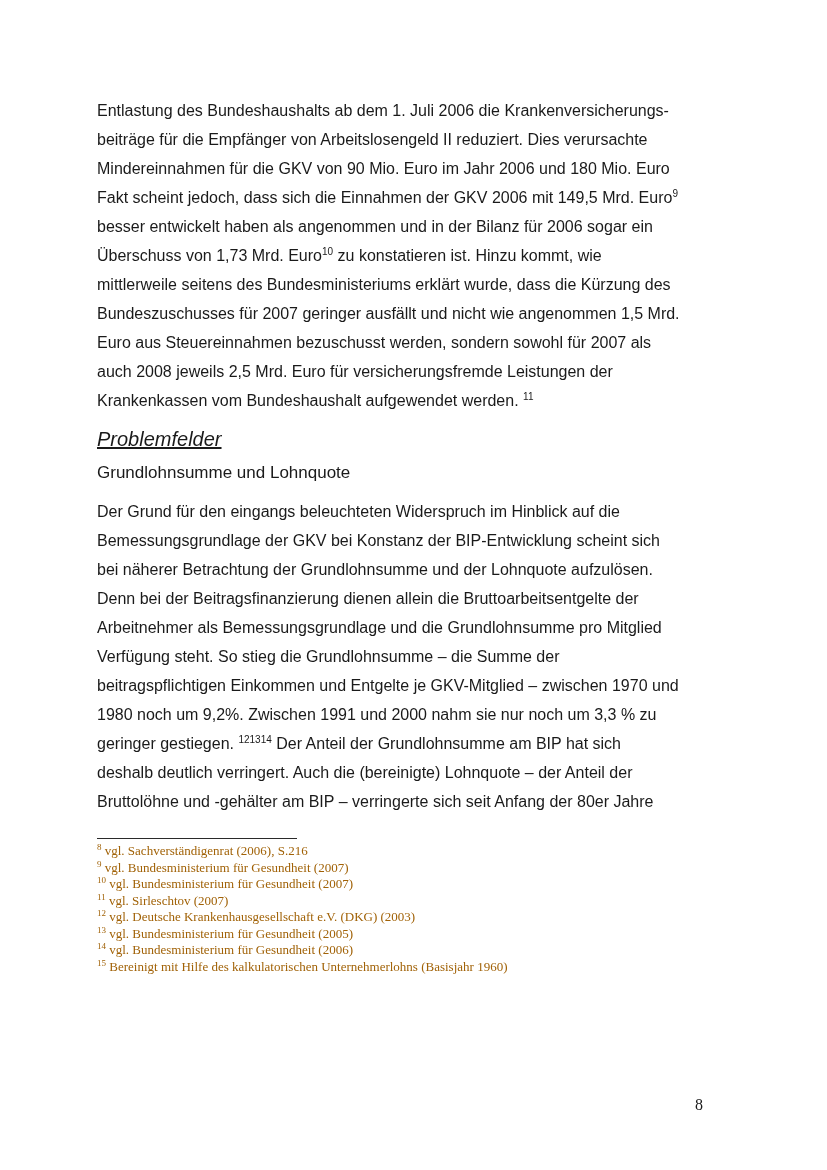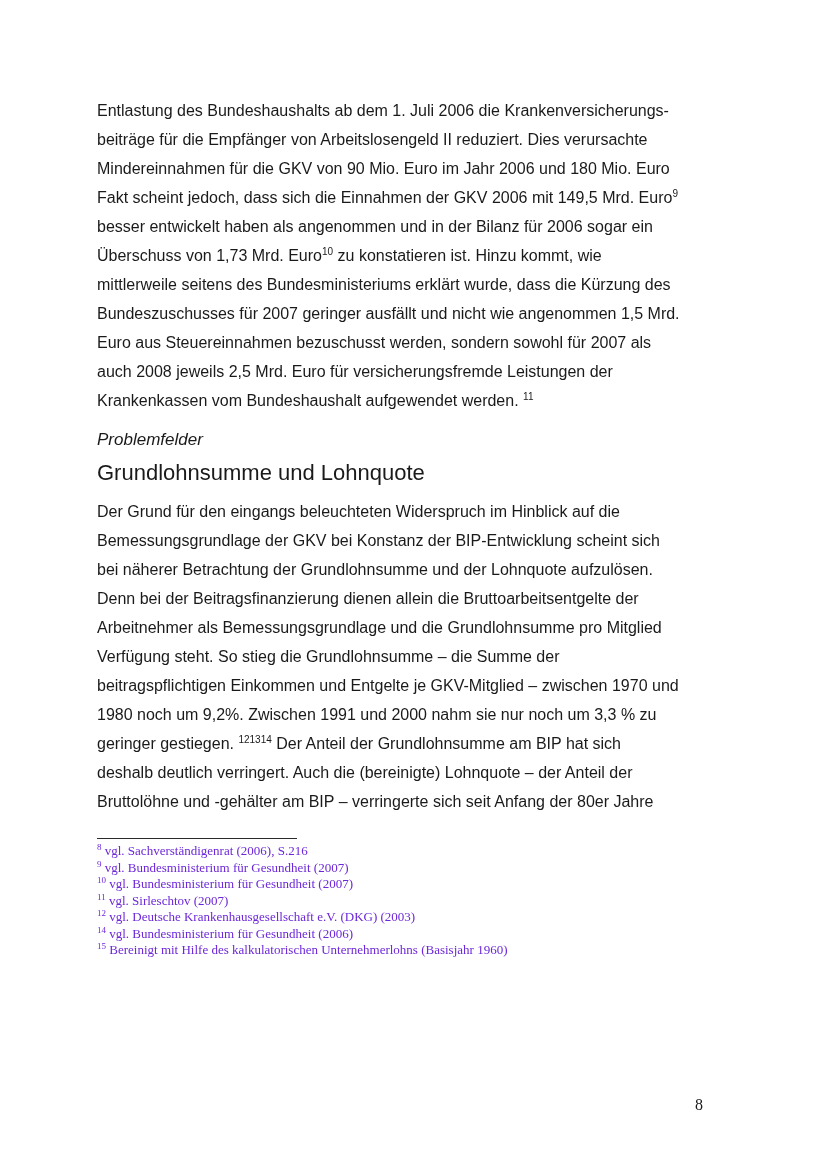--- a/index.html
+++ b/index.html
@@ -36,43 +36,44 @@
     font-size: 16px;
   }
   sup.fn-ref {
     font-size: 10px;
     line-height: 0;
     vertical-align: super;
   }
   .h-italic {
     font-style: italic;
     font-weight: normal;
-    font-size: 17px;
+    font-size: 20px;
     margin: 10px 0 0 0;
     height: 29px;
     line-height: 29px;
+    text-decoration: underline;
   }
   .h-sub {
     font-weight: normal;
-    font-size: 22px;
+    font-size: 17px;
     margin: 2px 0 8px 0;
     height: 33px;
     line-height: 33px;
   }
   .fn-rule {
     margin-top: 22px;
     width: 200px;
     height: 0;
     border-top: 1px solid #2a2a2a;
   }
   .footnotes {
     margin-top: 4px;
     font-family: "Liberation Serif", serif;
     font-size: 13px;
-    color: #6d28d9;
+    color: #a16207;
   }
   .footnote {
     line-height: 16.5px;
     white-space: nowrap;
   }
   .footnote sup.fn-ref {
     font-size: 9px;
   }
   .page-number {
     position: absolute;
@@ -125,20 +126,21 @@
       </div>
 
     <div class="fn-rule"></div>
 
     <div class="footnotes">
         <div class="footnote"><sup class="fn-ref">8</sup> vgl. Sachverständigenrat (2006), S.216</div>
         <div class="footnote"><sup class="fn-ref">9</sup> vgl. Bundesministerium für Gesundheit (2007)</div>
         <div class="footnote"><sup class="fn-ref">10</sup> vgl. Bundesministerium für Gesundheit (2007)</div>
         <div class="footnote"><sup class="fn-ref">11</sup> vgl. Sirleschtov (2007)</div>
         <div class="footnote"><sup class="fn-ref">12</sup> vgl. Deutsche Krankenhausgesellschaft e.V. (DKG) (2003)</div>
+        <div class="footnote"><sup class="fn-ref">13</sup> vgl. Bundesministerium für Gesundheit (2005)</div>
         <div class="footnote"><sup class="fn-ref">14</sup> vgl. Bundesministerium für Gesundheit (2006)</div>
         <div class="footnote"><sup class="fn-ref">15</sup> Bereinigt mit Hilfe des kalkulatorischen Unternehmerlohns (Basisjahr 1960)</div>
       </div>
 
   </div>
 
   <div class="page-number">8</div>
 </div>
 
 </body></html>

